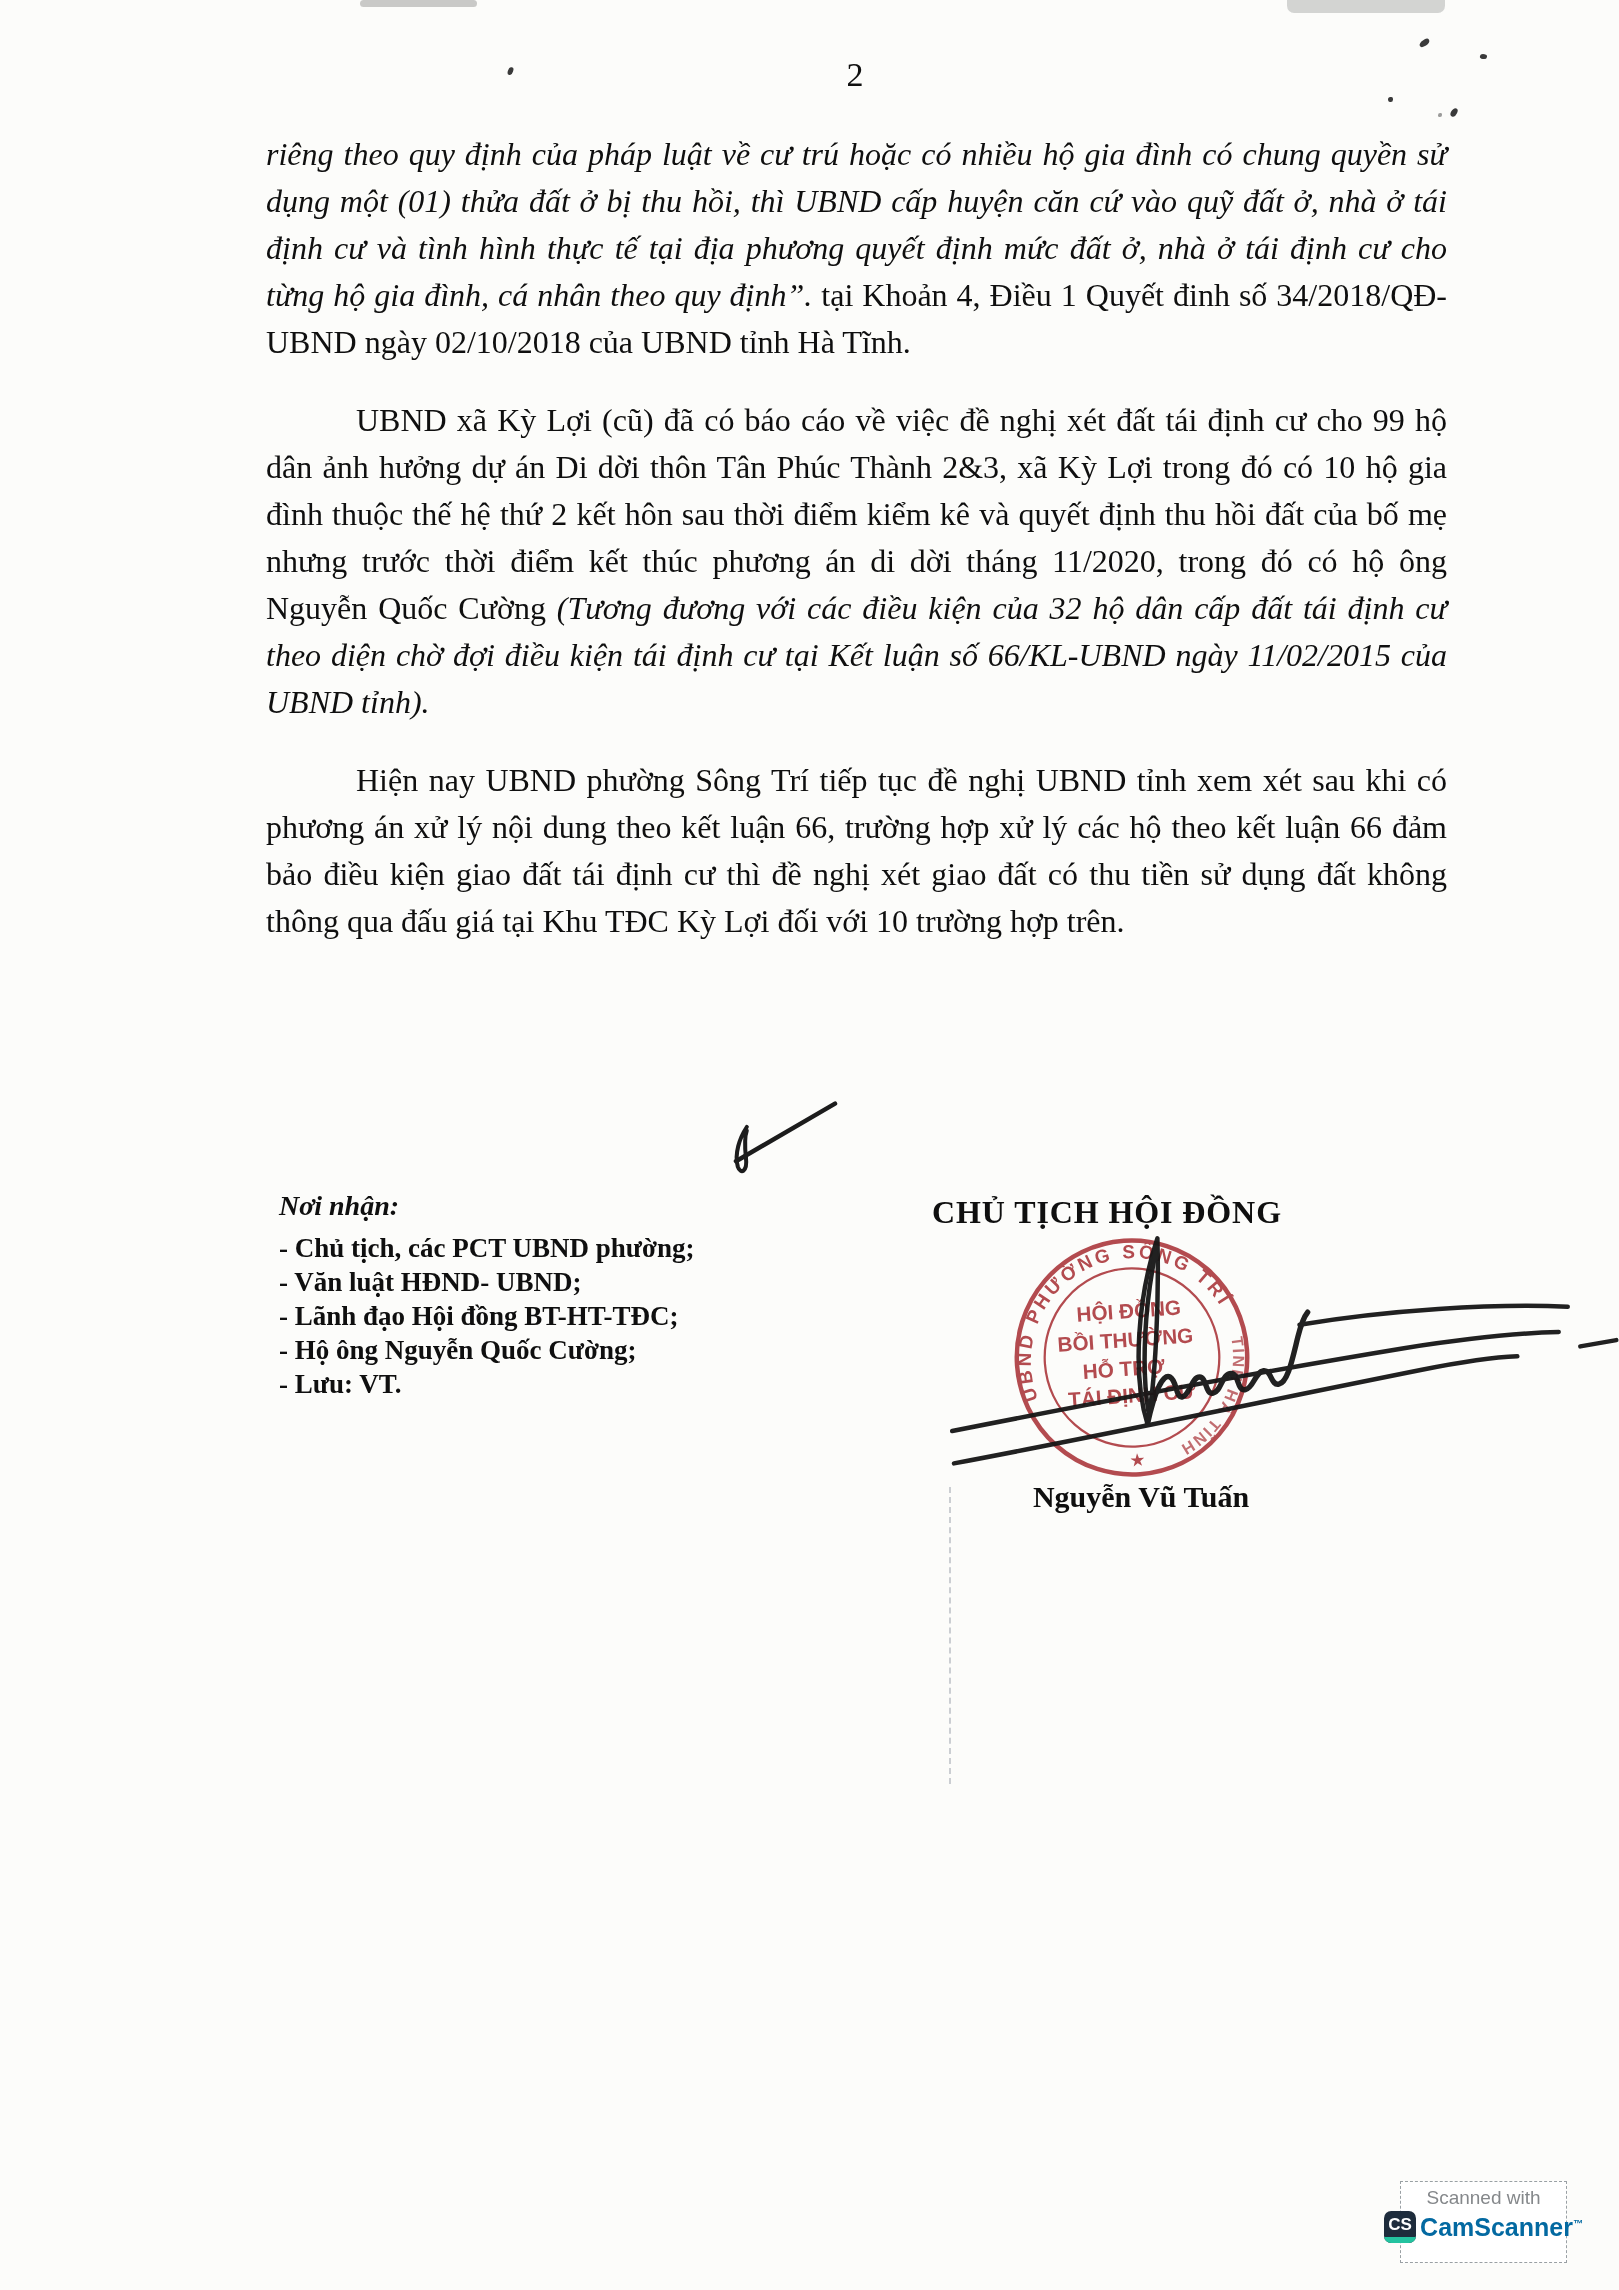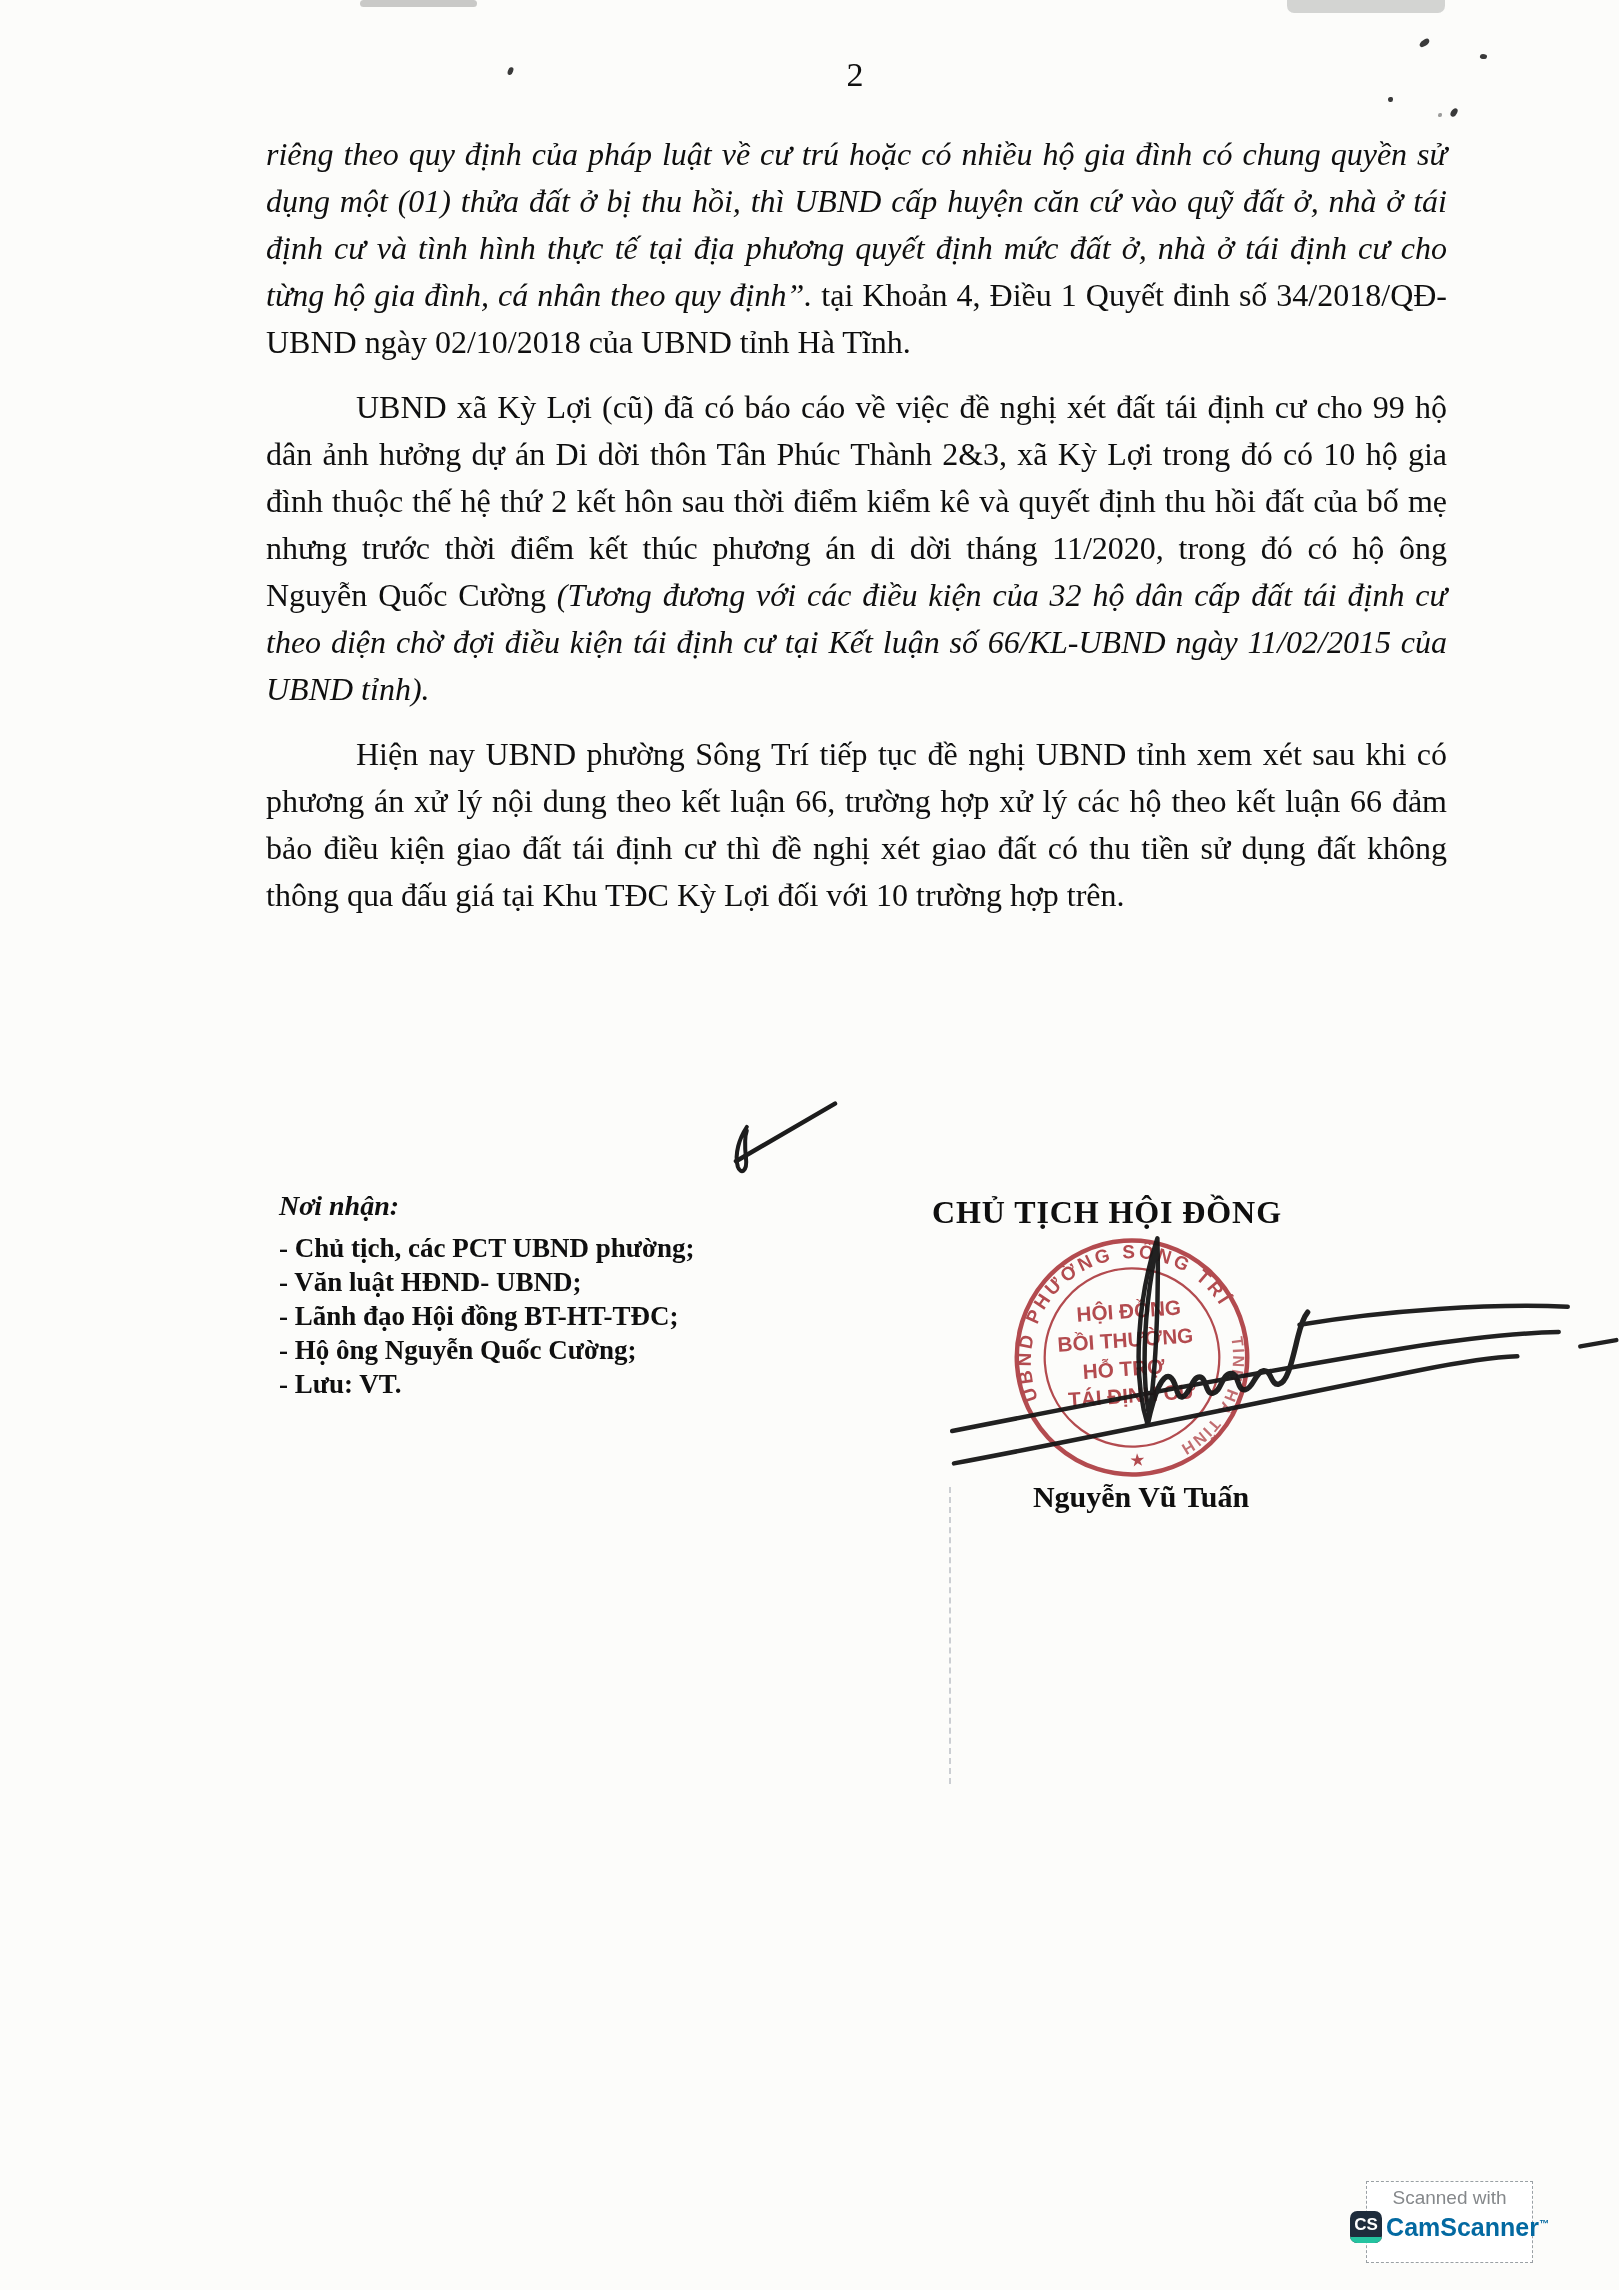--- a/index.html
+++ b/index.html
@@ -7,21 +7,21 @@
     position:relative; width:1619px; height:2291px; margin:0 auto;
     background:#fcfcfa; overflow:hidden;
     font-family:"Liberation Serif","DejaVu Serif",serif; color:#0f0f0f;
   }
   .page-number { position:absolute; left:828px; top:56px; width:54px; text-align:center; font-size:34px; }
   .body-text {
     position:absolute; left:266px; top:131px; width:1181px;
     font-size:32px; line-height:47px; text-align:justify;
   }
   .para { margin:0; }
-  .para + .para { margin-top:18px; }
+  .para + .para { margin-top:31px; }
   .para.indent { text-indent:90px; }
   .it { font-style:italic; }
 
   .pen-tick { position:absolute; left:700px; top:1100px; }
 
   .recipients { position:absolute; left:279px; top:1190px; }
   .rec-heading { font-size:28px; font-weight:700; font-style:italic; margin-bottom:9px; }
   .rec-item { font-size:27px; font-weight:700; line-height:34px; }
 
   .sig-title {
@@ -47,21 +47,21 @@
   .speck { position:absolute; background:#3a3a3a; border-radius:60% 40% 55% 45%; }
   .speck.s1 { left:508px; top:67px;  width:4.5px;  height:8px;  transform:rotate(18deg); }
   .speck.s2 { left:1419px; top:40px; width:10.8px; height:6.3px;  transform:rotate(-30deg); }
   .speck.s3 { left:1480px; top:54px; width:7.2px;  height:4.5px;  transform:rotate(10deg); }
   .speck.s4 { left:1388px; top:97px; width:4.5px; height:5.4px; }
   .speck.s5 { left:1451px; top:108px; width:6.3px; height:9px; transform:rotate(25deg); }
   .speck.s6 { left:1438px; top:113px; width:3.6px; height:3.6px; opacity:.5; }
 
   
   .badge {
-    position:absolute; left:1366px; top:2181px; width:167px; height:82px;
+    position:absolute; left:1400px; top:2181px; width:167px; height:82px;
     background:#ffffff; border:1.8px dashed #9aa0a4; box-sizing:border-box;
     font-family:"Liberation Sans",sans-serif;
   }
   .scanned-with { text-align:center; color:#85888b; font-size:19px; margin-top:5.4px; }
   .brand-row { display:flex; align-items:center; justify-content:center; gap:4px; margin-top:1.8px; }
   .cs-logo {
     position:relative; width:32px; height:32px; background:#1e2c3c; border-radius:7.2px;
     color:#ffffff; font-weight:700; font-size:17px;
     display:flex; align-items:center; justify-content:center; overflow:hidden; flex:0 0 auto;
   }

